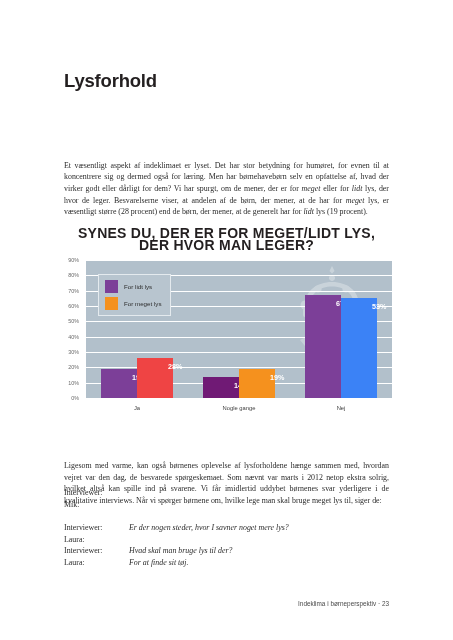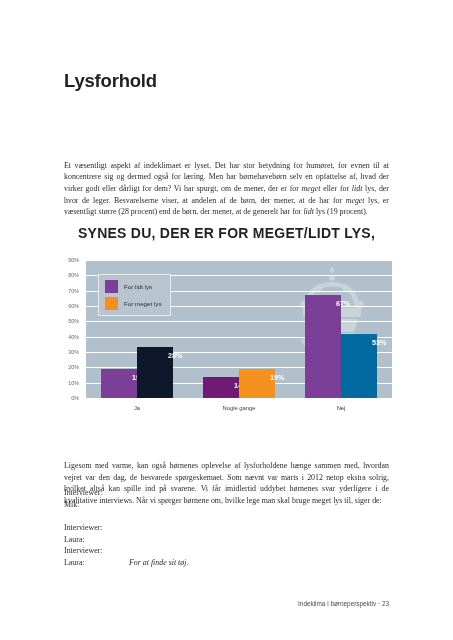--- a/index.html
+++ b/index.html
@@ -237,20 +237,21 @@
 <body>
 
 <div class="page">
 
   <h1 class="page-heading">Lysforhold</h1>
 
   <p class="body-text" id="intro-paragraph">Et væsentligt aspekt af indeklimaet er lyset. Det har stor betydning for humøret, for evnen til at koncentrere sig og dermed også for læring. Men har børnehavebørn selv en opfattelse af, hvad der virker godt eller dårligt for dem? Vi har spurgt, om de mener, der er for <em>meget</em> eller for <em>lidt</em> lys, der hvor de leger. Besvarelserne viser, at andelen af de børn, der mener, at de har for <em>meget</em> lys, er væsentligt større (28 procent) end de børn, der mener, at de generelt har for <em>lidt</em> lys (19 procent).</p>
 
   <div class="chart-title">
     <div>SYNES DU, DER ER FOR MEGET/LIDT LYS,</div>
+    <div>DER HVOR MAN LEGER?</div>
   </div>
 
   <div class="chart">
 
     <div class="y-axis">
         <div class="y-tick" style="top: 0px;">90%</div>
         <div class="y-tick" style="top: 15.3333px;">80%</div>
         <div class="y-tick" style="top: 30.6667px;">70%</div>
         <div class="y-tick" style="top: 46px;">60%</div>
         <div class="y-tick" style="top: 61.3333px;">50%</div>
@@ -292,37 +293,37 @@
 
           <path d="M22 76 l12 -6 22 26 22 -26 12 6 -28 34 28 34 -12 6 -22 -26 -22 26 -12 -6 28 -34z" opacity="0.85"></path>
         </g>
       </svg>
 
       <div class="bars">
           <div class="group">
             <div class="bar" style="background: rgb(124, 63, 152); height: 29.1333px;">
               <span class="bar-label">19%</span>
             </div>
-            <div class="bar" style="background: #0f172a; height: 51px;">
+            <div class="bar" style="background: #ef4444; height: 40px;">
               <span class="bar-label">28%</span>
             </div>
           </div>
           <div class="group">
             <div class="bar" style="background: #701a75; height: 21.4667px;">
               <span class="bar-label">14%</span>
             </div>
             <div class="bar" style="background: rgb(245, 145, 30); height: 29.1333px;">
               <span class="bar-label">19%</span>
             </div>
           </div>
           <div class="group">
             <div class="bar" style="background: rgb(124, 63, 152); height: 102.733px;">
               <span class="bar-label">67%</span>
             </div>
-            <div class="bar" style="background: #0369a1; height: 64px;">
+            <div class="bar" style="background: #3b82f6; height: 100px;">
               <span class="bar-label">53%</span>
             </div>
           </div>
         </div>
     </div>
 
     <div class="x-axis">
         <div class="x-label">Ja</div>
         <div class="x-label">Nogle gange</div>
         <div class="x-label">Nej</div>
@@ -346,26 +347,28 @@
       <div class="interview-line">
         <span class="speaker">Interviewer:</span>
       </div>
       <div class="interview-line">
         <span class="speaker">Mik:</span>
       </div>
     </div>
   <div class="interview" id="interview-block-2">
       <div class="interview-line">
         <span class="speaker">Interviewer:</span>
+        <span class="quote">Er der nogen steder, hvor I savner noget mere lys?</span>
       </div>
       <div class="interview-line">
         <span class="speaker">Laura:</span>
       </div>
       <div class="interview-line">
         <span class="speaker">Interviewer:</span>
+        <span class="quote">Hvad skal man bruge lys til der?</span>
       </div>
       <div class="interview-line">
         <span class="speaker">Laura:</span>
         <span class="quote">For at finde sit tøj.</span>
       </div>
     </div>
 
   <div class="footer">Indeklima i børneperspektiv · 23</div>
 </div>
 

